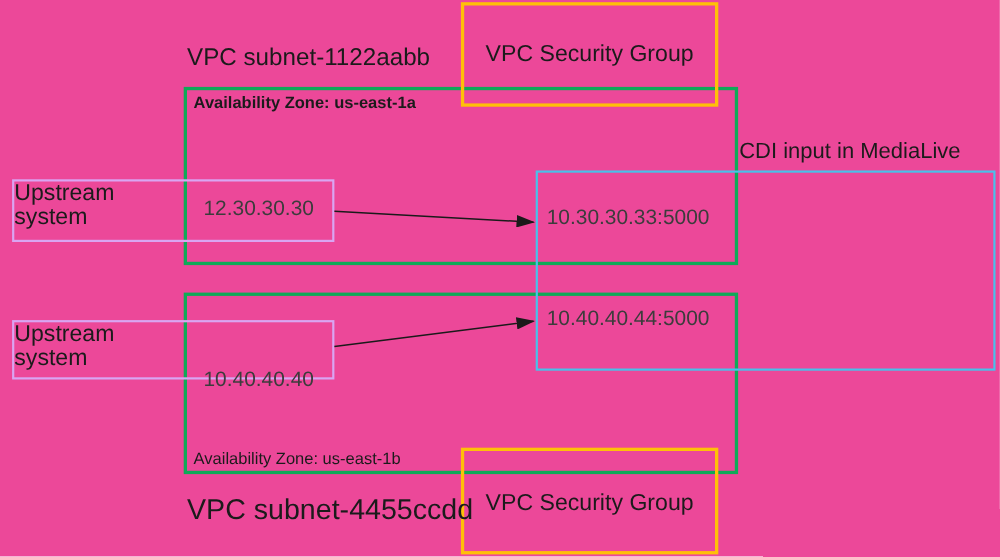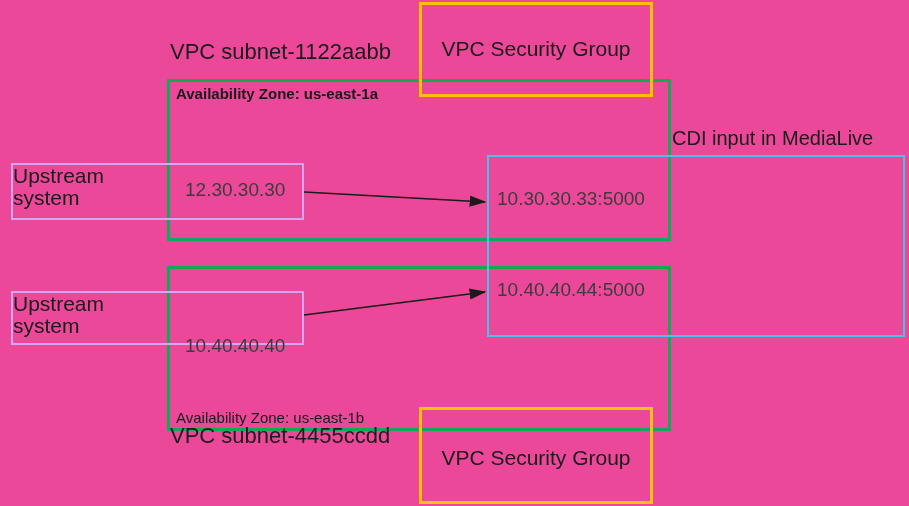--- a/index.html
+++ b/index.html
@@ -50,21 +50,21 @@
   #t-sg-top     { left: 419px; top: 37px; width: 234px; text-align: center; white-space: nowrap; }
   #t-zone-a     { left: 176px; top: 85px; font-weight: bold; }
   #t-upstream-a { left: 13px;  top: 165px; width: 122px; white-space: normal; line-height: 22px; }
   #t-ip-a       { left: 185px; top: 179px; }
   #t-cdi        { left: 672px; top: 126px; font-size: 20px; }
   #t-endpoint-a { left: 497px; top: 188px; }
   #t-endpoint-b { left: 497px; top: 279px; }
   #t-upstream-b { left: 13px;  top: 293px; width: 122px; white-space: normal; line-height: 22px; }
   #t-ip-b       { left: 185px; top: 307px; margin-top: 28px; }
   #t-zone-b     { left: 176px; top: 409px; }
-  #t-subnet-b   { left: 170px; top: 424px; font-size: 22px; }
+  #t-subnet-b   { left: 170px; top: 451px; font-size: 26px; }
   #t-sg-bottom  { left: 419px; top: 446px; width: 234px; text-align: center; white-space: nowrap; }
 </style>
 </head>
 <body>
 
 <div class="canvas">
 
   <div class="box" id="box-subnet-a"></div>
   <div class="box" id="box-subnet-b"></div>
   <div class="box" id="box-sg-top"></div>

